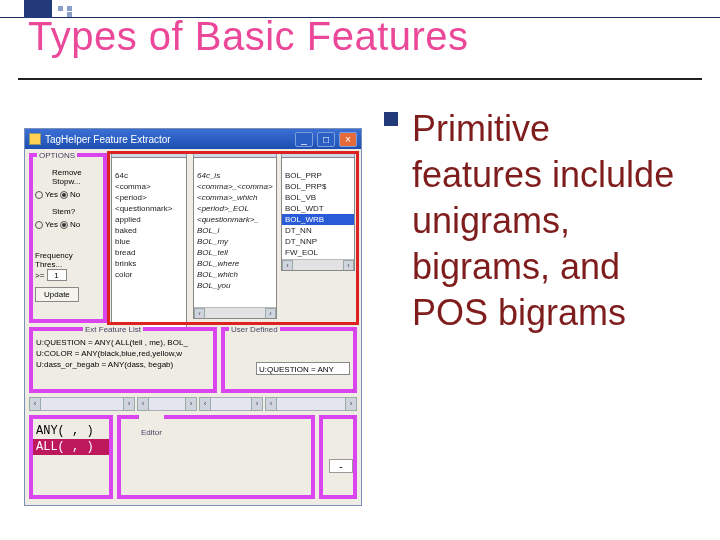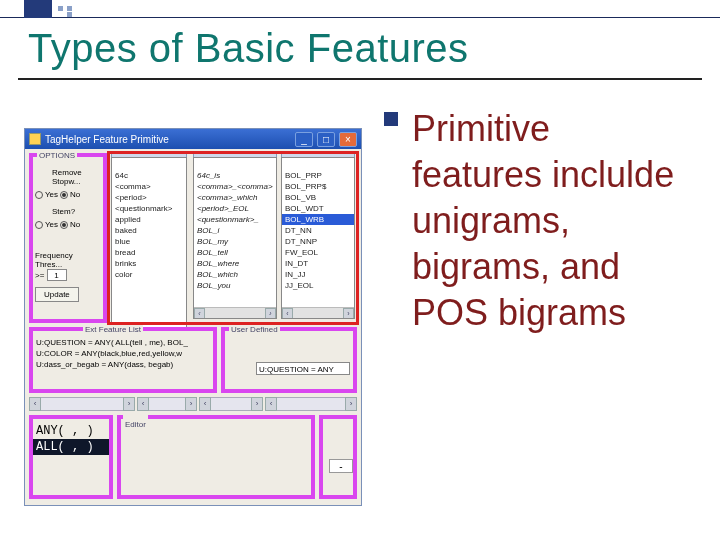--- a/index.html
+++ b/index.html
@@ -28,23 +28,23 @@
   .accent-dot {
     position: absolute;
     width: 5px; height: 5px;
     background: #8aa0c8;
   }
   .dot1 { top: 6px; left: 58px; }
   .dot2 { top: 6px; left: 67px; }
   .dot3 { top: 12px; left: 67px; }
   .title {
     position: absolute;
-    top: 26px; left: 28px;
+    top: 14px; left: 28px;
     font-size: 40px;
-    color: #0f766e;
+    color: #ec4899;
     font-weight: normal;
     letter-spacing: 0.5px;
   }
   .title-rule {
     position: absolute;
     top: 78px; left: 18px; right: 18px;
     border-top: 2px solid #222;
   }
   .bullet-wrap {
     position: absolute;
@@ -145,21 +145,21 @@
     display: inline-block;
   }
   .listbox {
     position: absolute;
     background: #fff;
     border: 1px solid #888;
     overflow: hidden;
   }
   .list1 { top: 28px; left: 86px;  width: 76px; height: 188px; }
   .list2 { top: 28px; left: 168px; width: 84px; height: 162px; font-style: italic; }
-  .list3 { top: 28px; left: 256px; width: 74px; height: 162px; }
+  .list3 { top: 28px; left: 256px; width: 74px; height: 114px; }
   .lh {
     position: absolute;
     height: 14px;
     background: #cfd9ea;
     border: 1px solid #8699b8;
     font-size: 8px;
     line-height: 14px;
     padding-left: 3px;
     color: #223;
     overflow: hidden;
@@ -225,31 +225,31 @@
     width: 12px; height: 14px; background:#d0d4dc; border:1px solid #9aa;
     font-size:8px; text-align:center; line-height:12px; color:#446;
     position:absolute; top:0;
   }
   .mid-scroll .a1l{left:0}.mid-scroll .a1r{left:94px}
   .mid-scroll .a2l{left:108px}.mid-scroll .a2r{left:156px}
   .mid-scroll .a3l{left:170px}.mid-scroll .a3r{left:222px}
   .mid-scroll .a4l{left:236px}.mid-scroll .a4r{left:316px}
   .bot-left { top: 286px; left: 4px; width: 84px; height: 84px; background: #efece4; }
   .bot-left .item { font-size: 12px; padding: 1px 3px; font-family: Liberation Mono, monospace; }
-  .bot-left .item.sel { background:#0f172a; color:#fff; }
+  .bot-left .item.sel { background:#be185d; color:#fff; }
   .editor { top: 286px; left: 92px; width: 198px; height: 84px; }
   .right-tail { top: 286px; left: 294px; width: 38px; height: 84px; }
   .right-tail .dash {
     position: absolute; left: 6px; top: 40px;
     width: 24px; height: 14px; border:1px solid #999; background:#fff;
     text-align:center; font-size:10px; line-height:14px;
   }
   .section-label {
-    position:absolute; top:-7px; left:2px;
-    font-size:8px; color:#446; background:#efece4; padding:8px 2px;
+    position:absolute; top:-7px; left:18px;
+    font-size:8px; color:#446; background:#efece4; padding:16px 2px;
   }
 </style>
 </head>
 <body>
 
 <div class="slide-border"></div>
 <div class="accent-block"></div>
 <div class="accent-dot dot1"></div>
 <div class="accent-dot dot2"></div>
 <div class="accent-dot dot3"></div>
@@ -259,21 +259,21 @@
 
 <div class="bullet-wrap">
   <div class="bullet-square"></div>
   <div class="bullet-text">Primitive features inclulde unigrams, bigrams, and POS bigrams</div>
 </div>
 
 <div class="app">
 
   <div class="titlebar">
     <div class="titlebar-icon"></div>
-    <div class="titlebar-text">TagHelper Feature Primitive</div>
+    <div class="titlebar-text">TagHelper Feature Extractor</div>
     <div class="win-btn">_</div>
     <div class="win-btn">□</div>
     <div class="win-btn win-close">×</div>
   </div>
 
   <div class="panel options">
     <span class="group-label">OPTIONS</span>
     <div class="opt-row">
       <span class="opt-label">Remove Stopw...</span>
       <span class="radio"></span>

